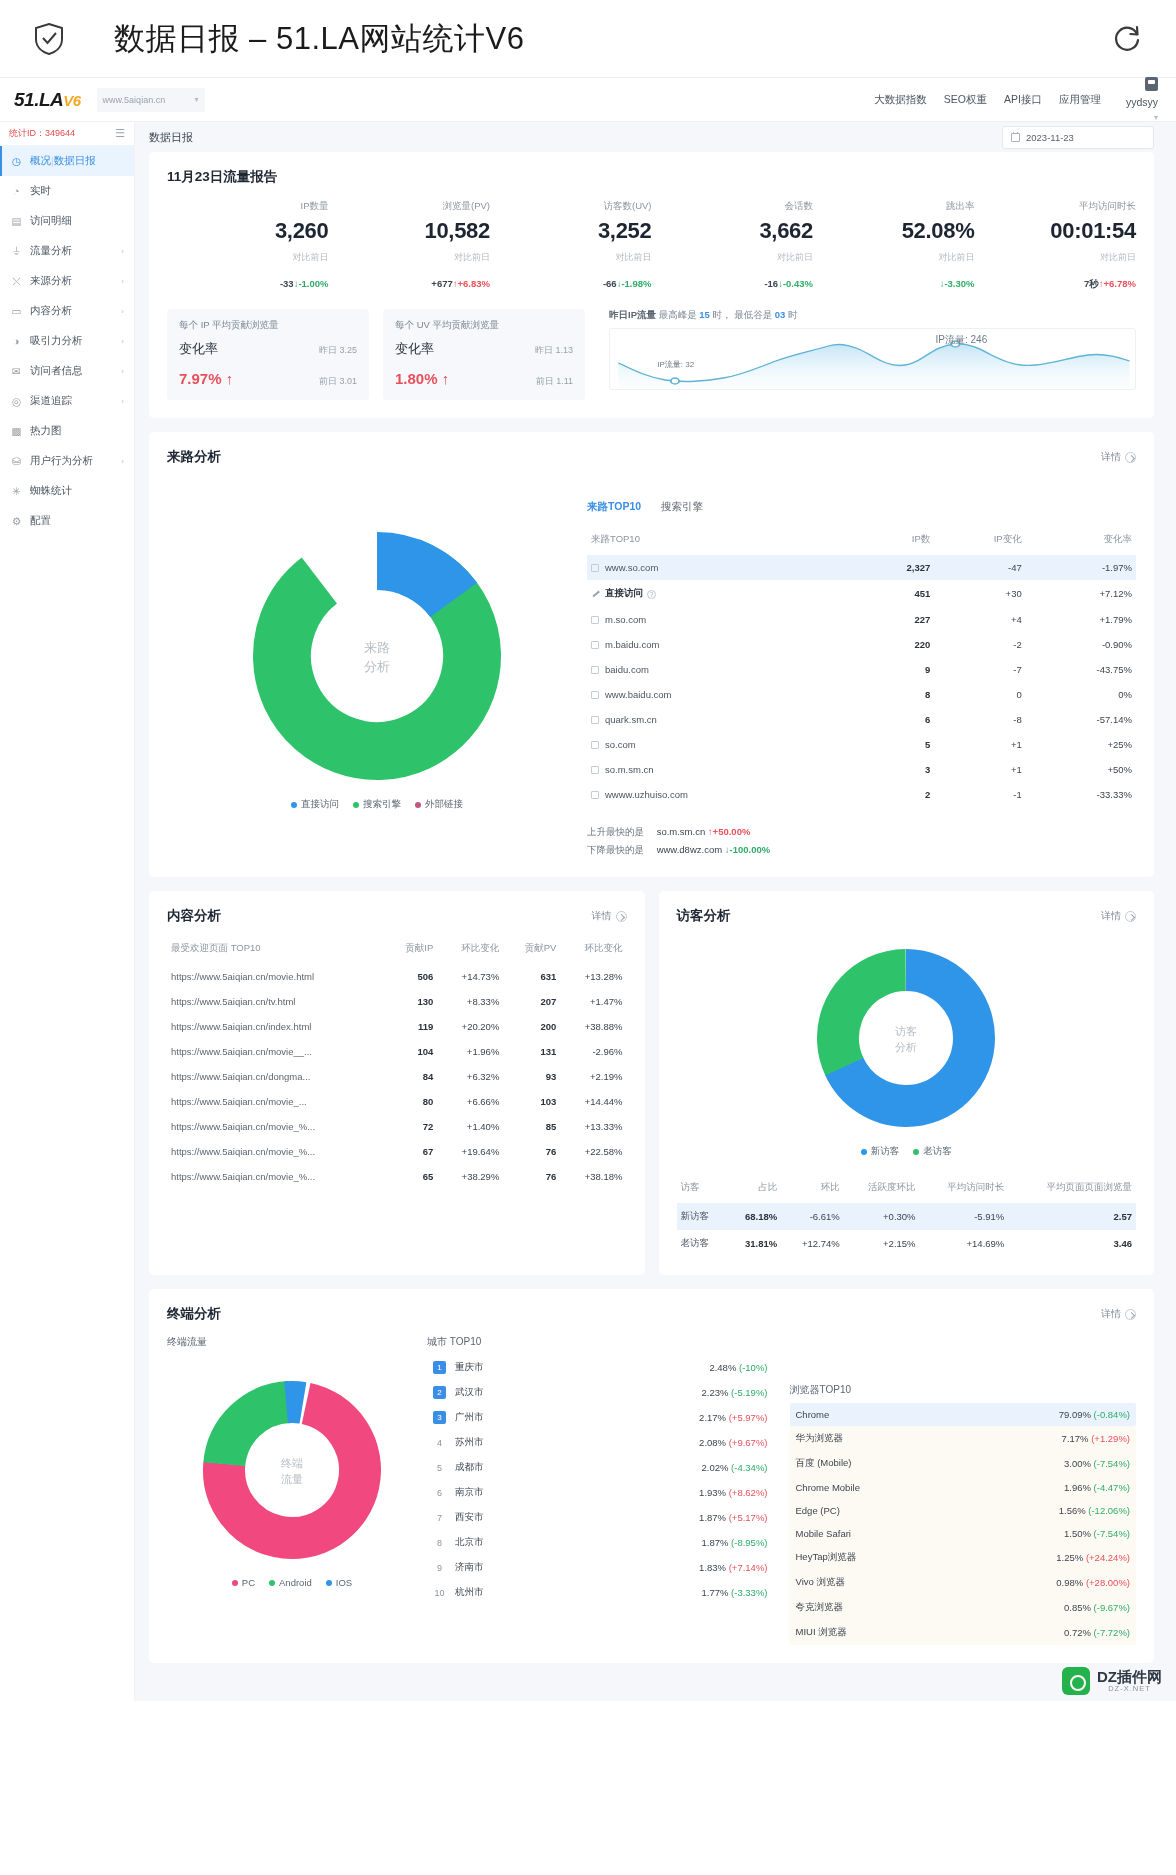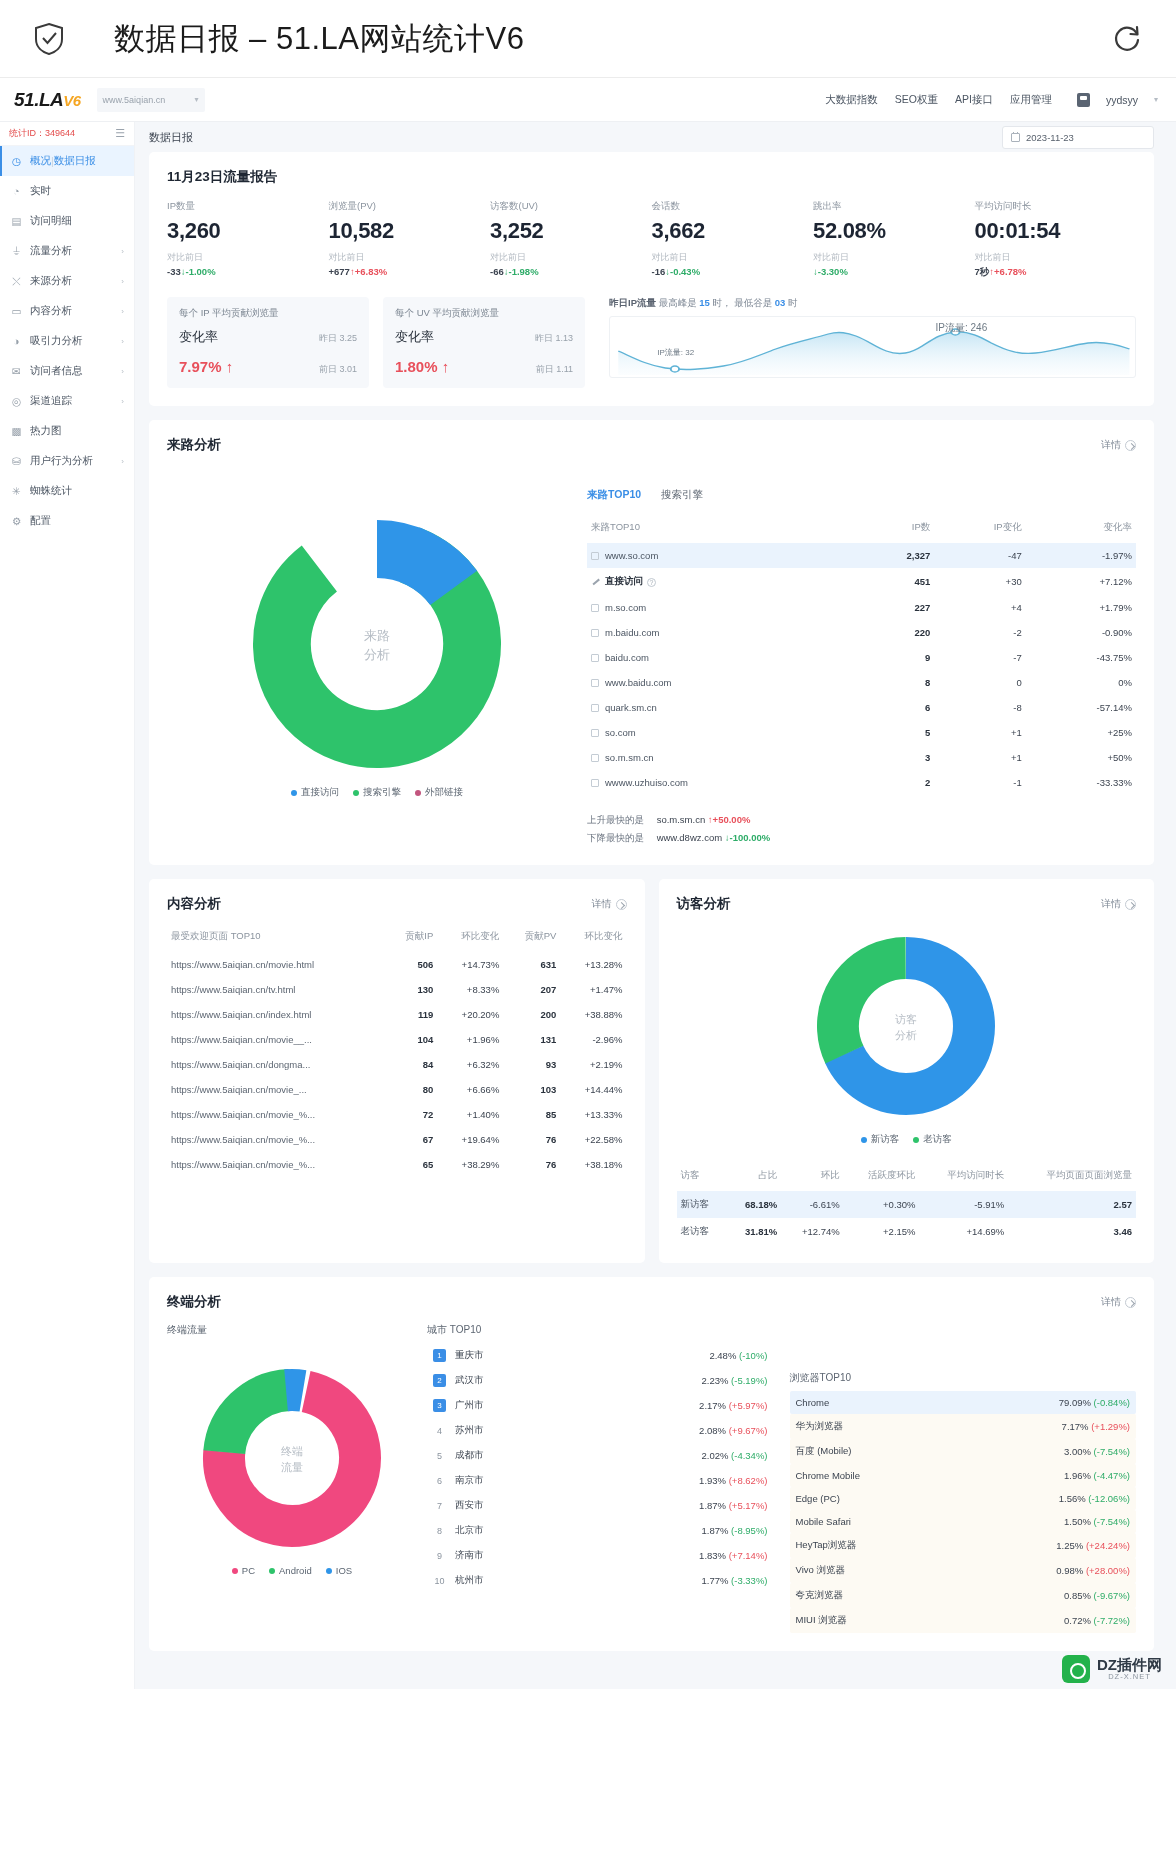--- a/index.html
+++ b/index.html
@@ -56,21 +56,21 @@
     border-radius: 2px;
     display: flex; align-items: center;
     padding: 0 6px;
     font-size: 9px;
     color: #9aa3ad;
     cursor: pointer;
   }
   .site-select .caret { margin-left: auto; font-size: 8px; color: #b5bcc4; }
   .nav-right { margin-left: auto; display: flex; align-items: center; gap: 17px; }
   .nav-link { font-size: 10.5px; color: #4b5562; cursor: pointer; white-space: nowrap; }
-  .user-box { display: flex; align-items: center; gap: 16px; margin-left: 8px; }
+  .user-box { display: flex; align-items: flex-end; gap: 5px; margin-left: 8px; flex-direction: column; }
   .user-avatar {
     width: 13px; height: 14px;
     background: #5a6472;
     border-radius: 2px;
     position: relative;
   }
   .user-avatar::after{
     content:""; position:absolute; left:3px; top:3px;
     width:7px;height:4px;background:#fff;border-radius:1px;
   }
@@ -169,25 +169,25 @@
   }
   .detail-link .arrow-circle::after {
     content: ""; position: absolute; left: 2.5px; top: 3px;
     width: 4px; height: 4px;
     border-top: 1px solid #9aa3ad; border-right: 1px solid #9aa3ad;
     transform: rotate(45deg);
   }
 
   
   .kpi-row { display: flex; margin-top: 4px; }
-  .kpi { flex: 1; }
+  .kpi { flex: 1; text-align: right; }
   .kpi-label { font-size: 9.5px; color: #8b949f; margin-bottom: 5px; }
   .kpi-value { font-size: 22px; font-weight: 700; color: #1d2533; letter-spacing: -0.3px; }
   .kpi-sub { font-size: 9px; color: #b2b9c1; margin-top: 7px; }
-  .kpi-delta { font-size: 9.5px; font-weight: 700; margin-top: 2px; }
+  .kpi-delta { font-size: 9.5px; font-weight: 700; margin-top: 14px; }
   .up   { color: #e8505b; }
   .down { color: #2eac68; }
   .kpi-delta .num { color: #3c4450; }
 
   
   .mid-row { display: flex; gap: 14px; margin-top: 18px; align-items: flex-start; }
   .rate-card {
     width: 202px;
     background: #f6f8fb;
     border-radius: 4px;

